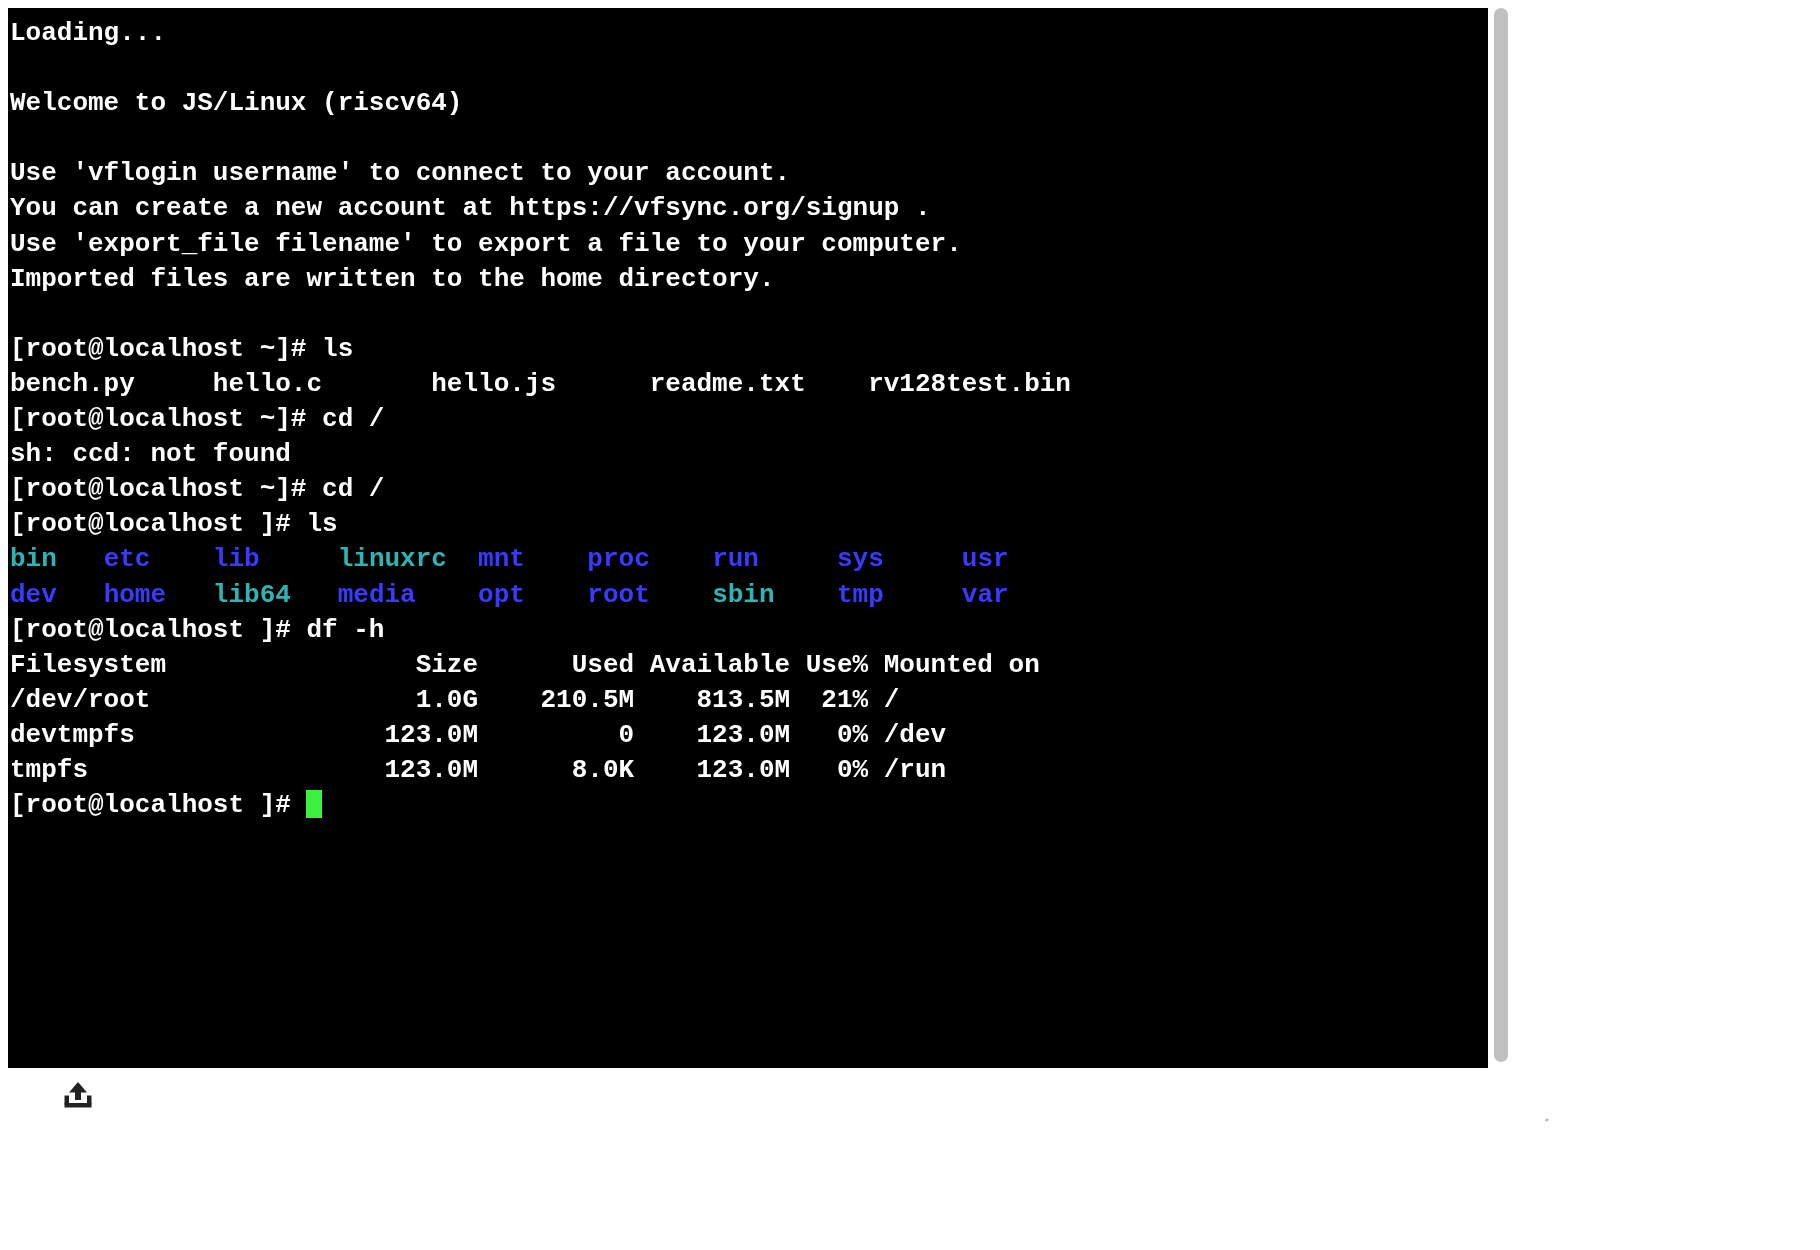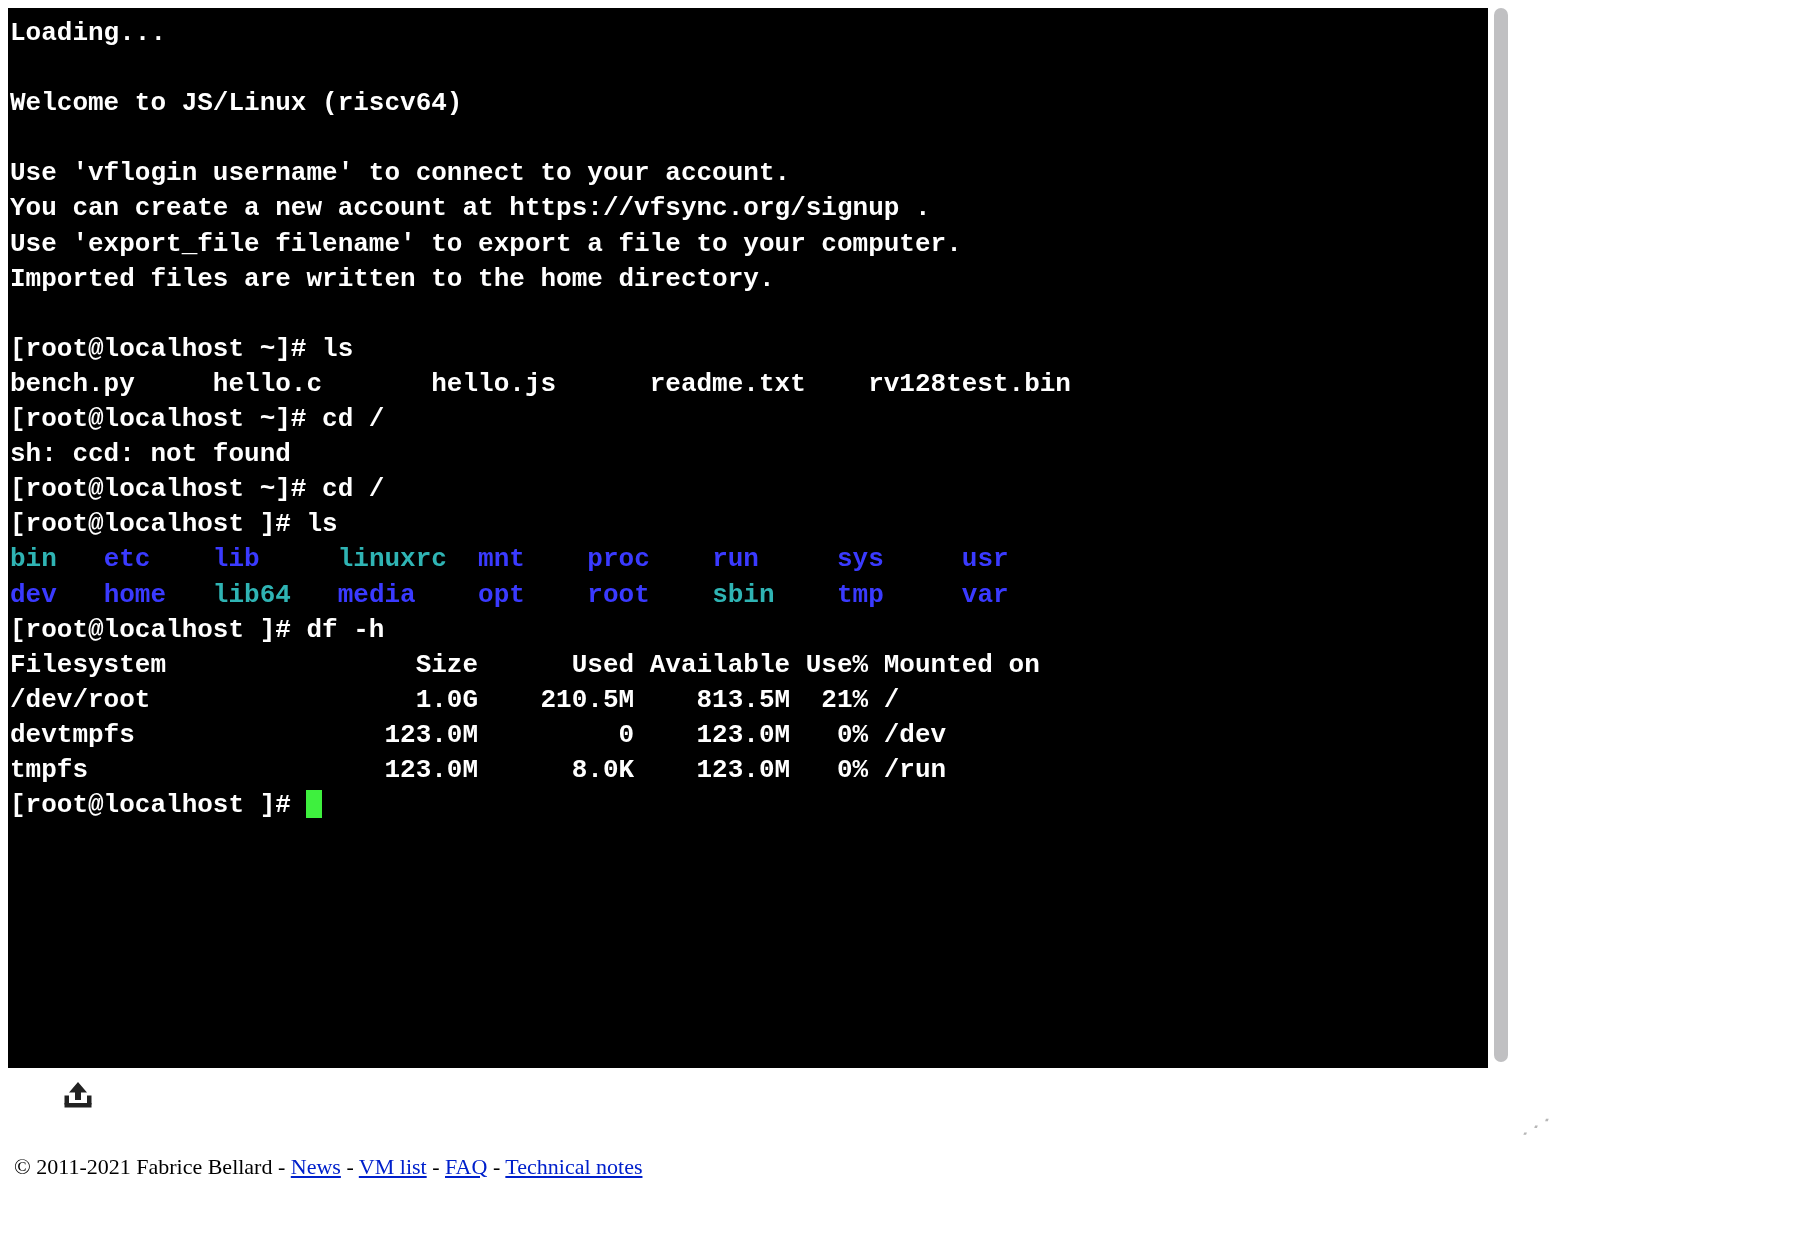--- a/index.html
+++ b/index.html
@@ -133,19 +133,16 @@
         <path d="M12 2 L18 9 L14 9 L14 14 L10 14 L10 9 L6 9 Z"></path>
         <rect x="3" y="16" width="18" height="3"></rect>
         <rect x="3" y="11" width="3" height="6"></rect>
         <rect x="18" y="11" width="3" height="6"></rect>
       </svg>
     </span>
   </div>
 
   <div class="resize-grip">⋰</div>
 
-  <div class="footer">
-    <span>© 2011-2021 Fabrice Bellard - </span><a href="#">News</a><span> - </span><a href="#">VM list</a><span> - </span><a href="#">FAQ</a><span> - </span><a href="#">Technical notes</a>
-  </div>
 
 </div>
 
 <div class="watermark">CSDN @程序员青戈</div>
 
 </body></html>

